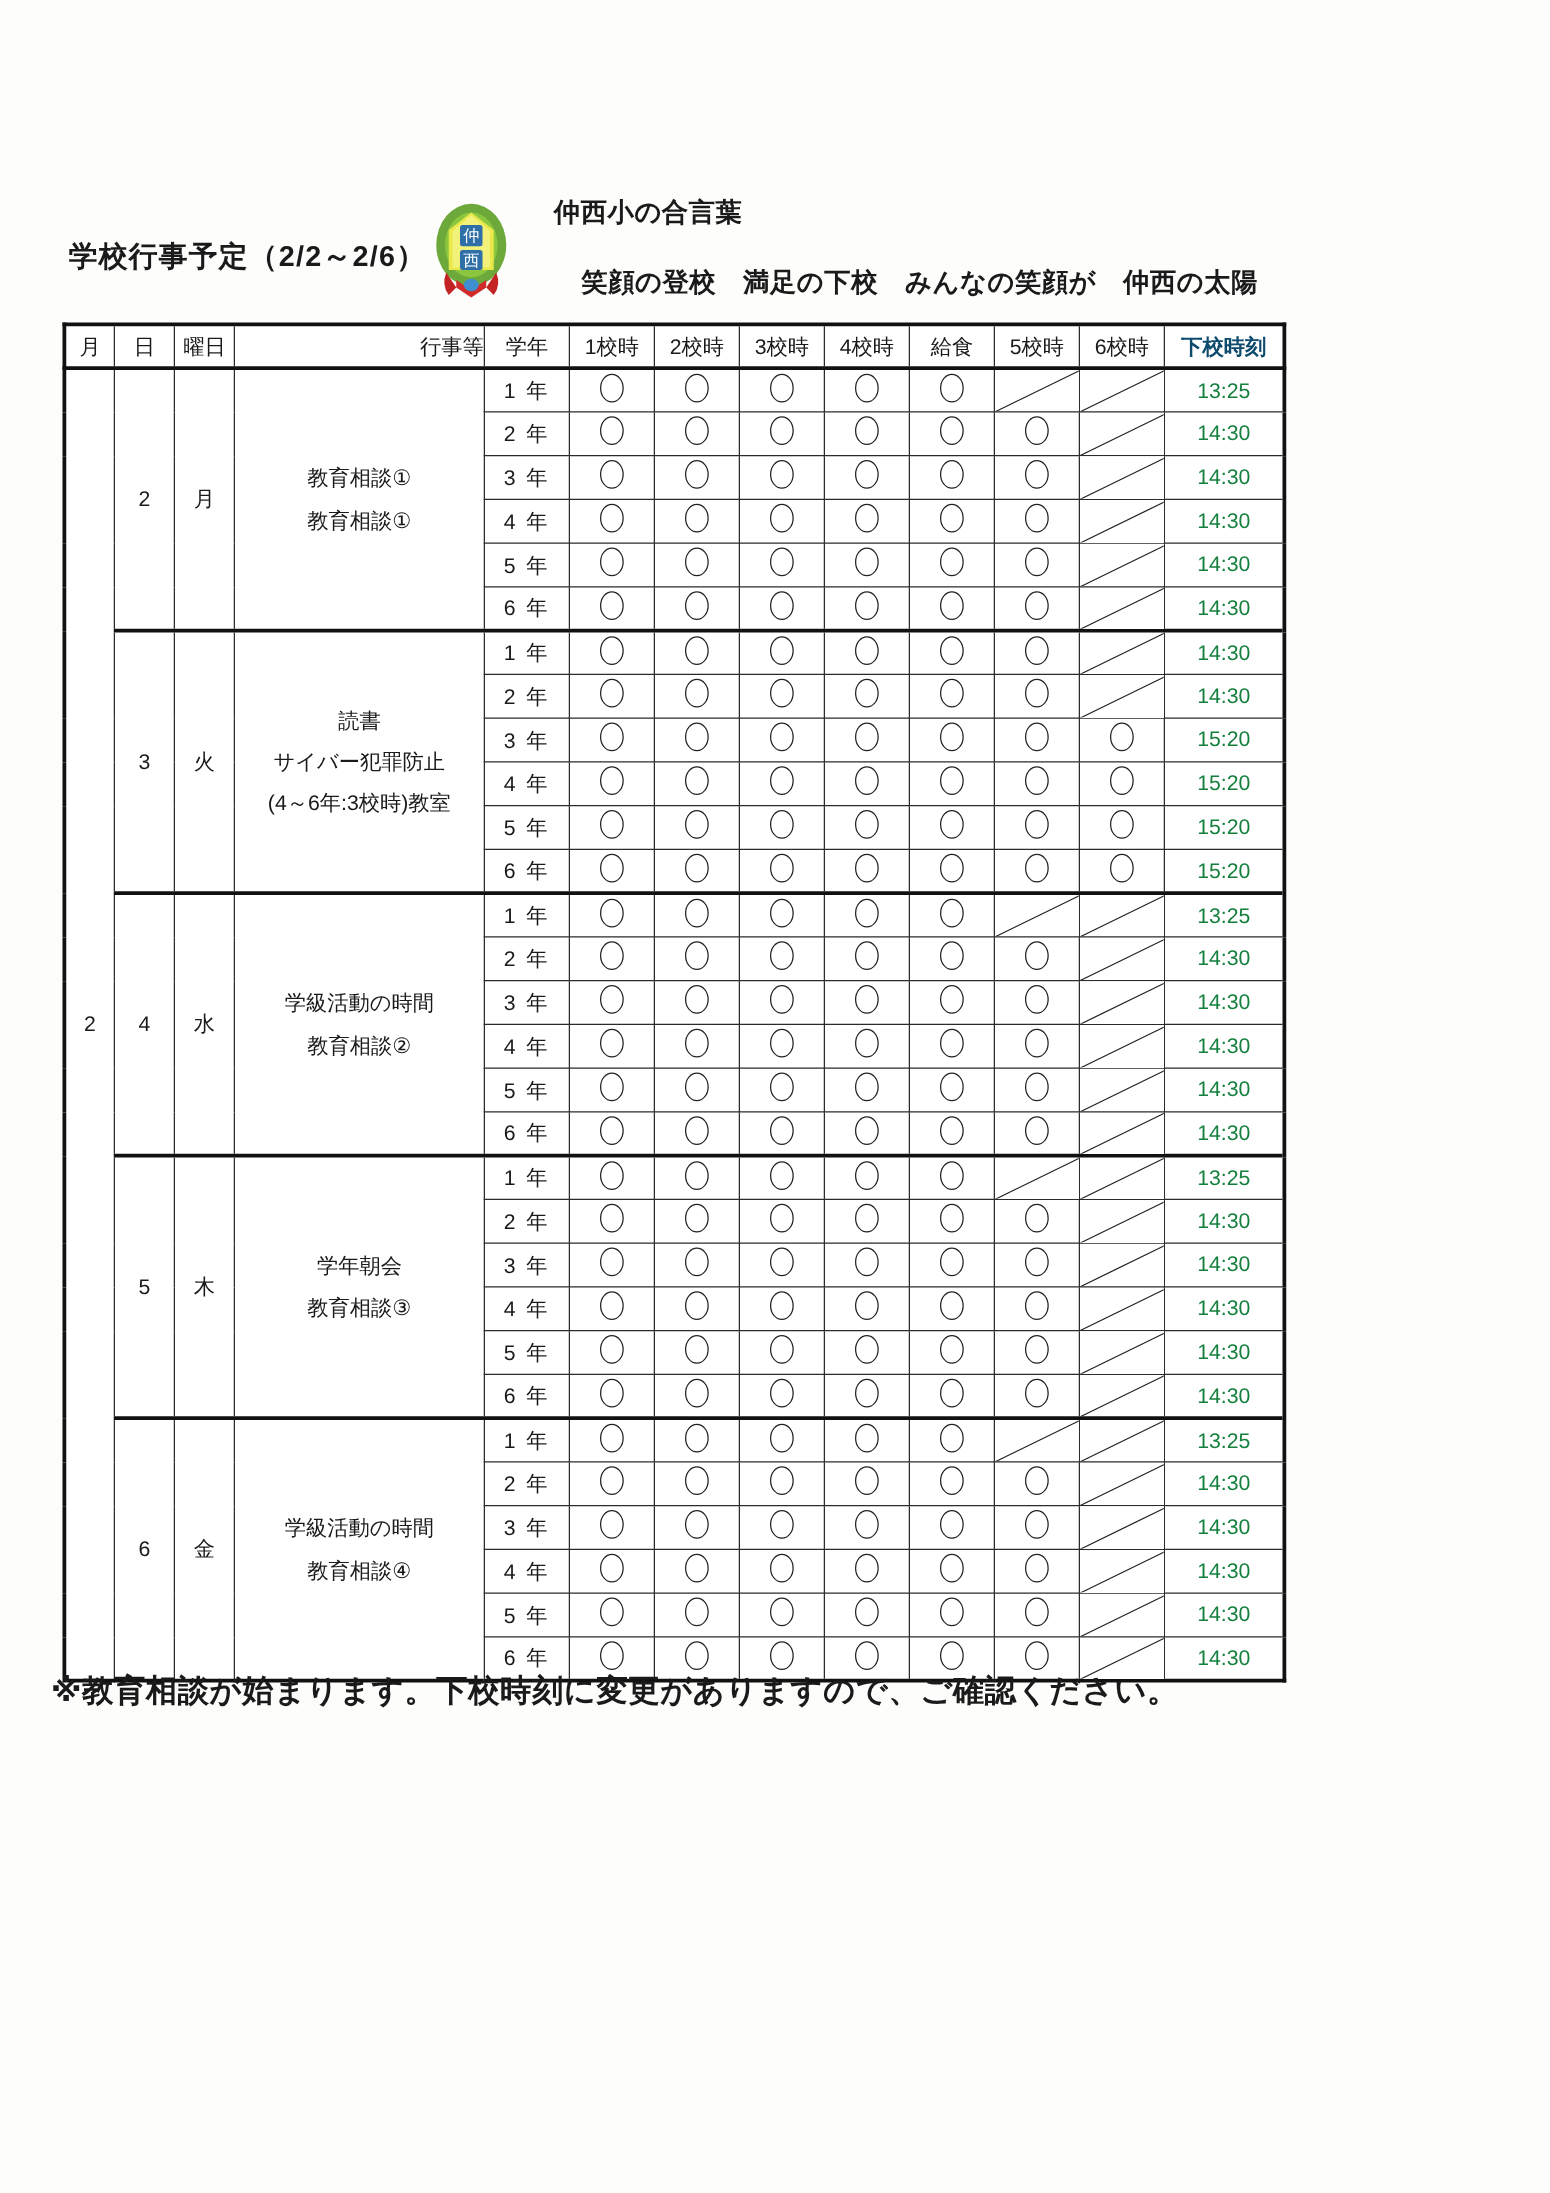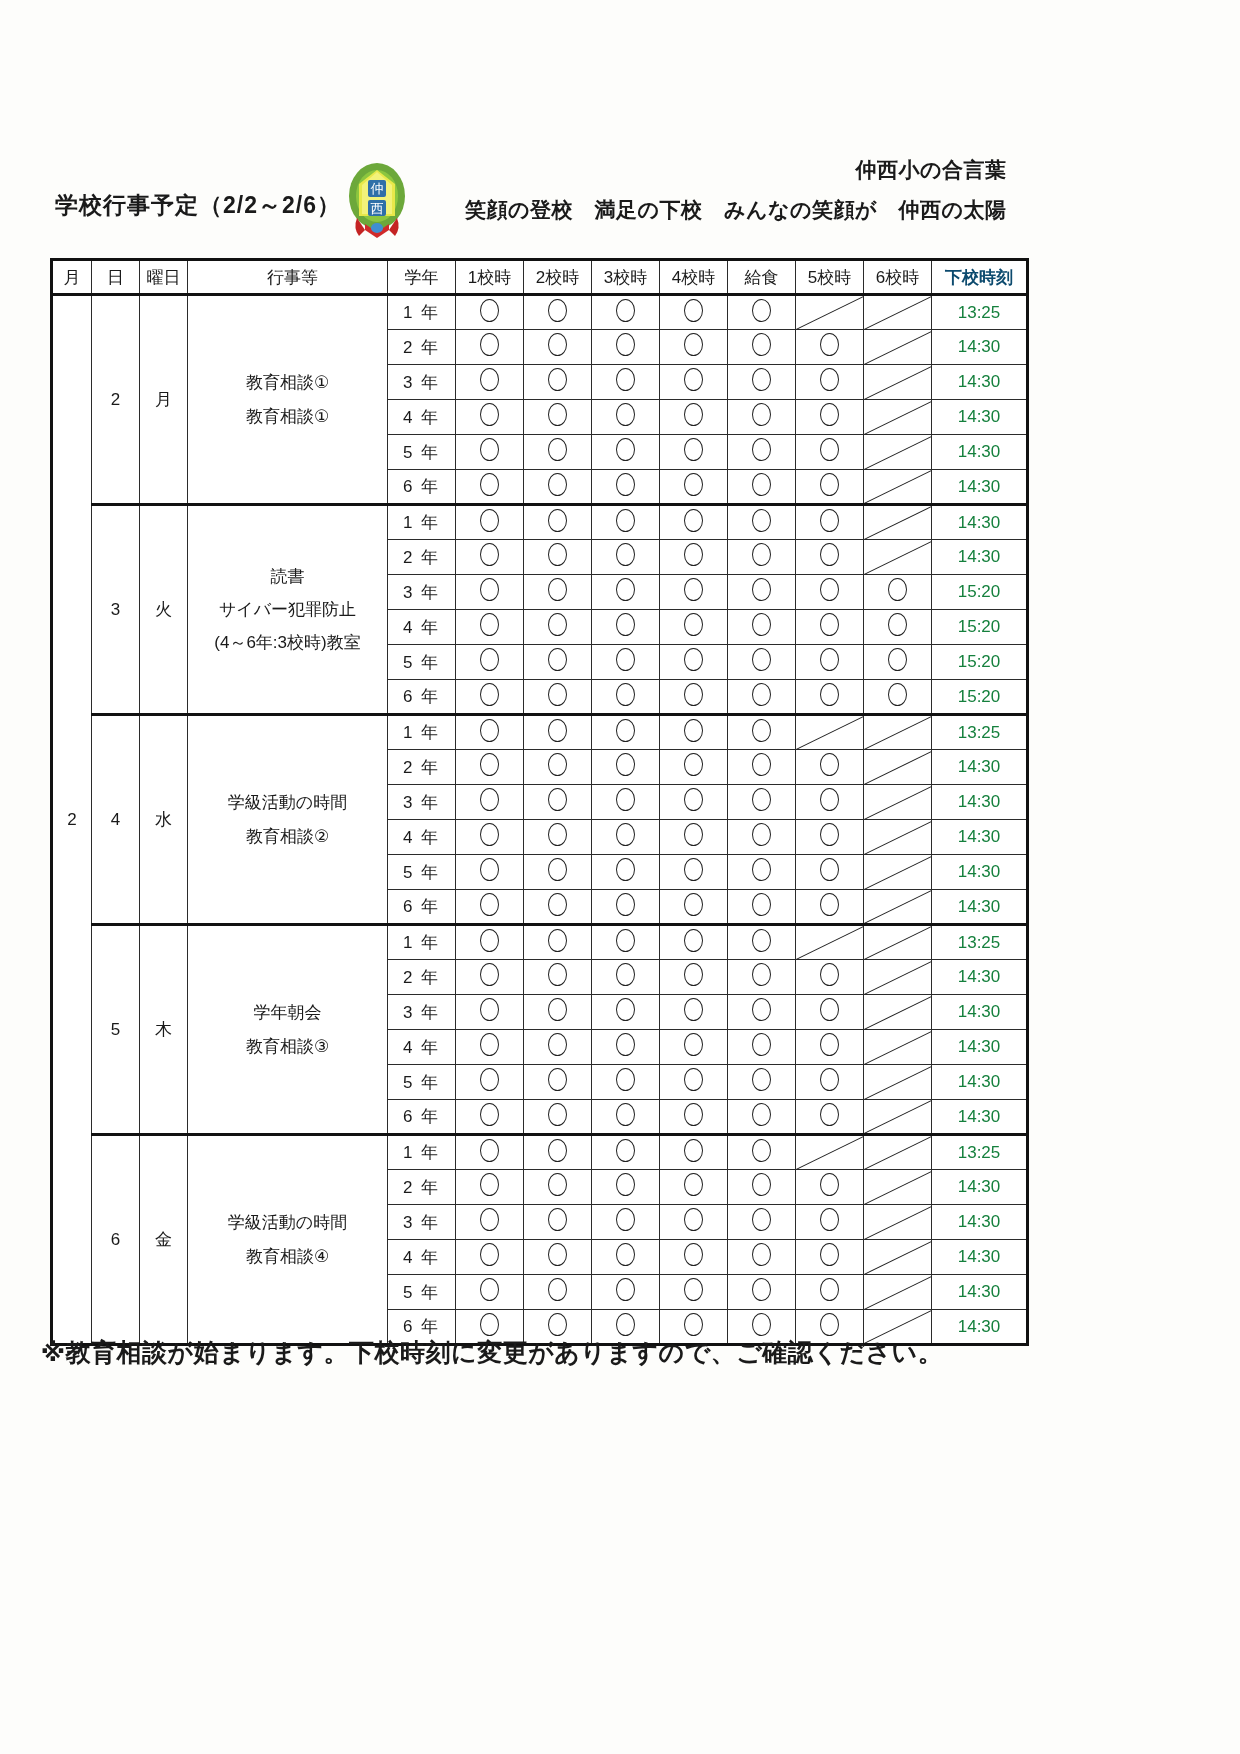--- a/index.html
+++ b/index.html
@@ -17,22 +17,22 @@
   
   .header { position:absolute; left:0; top:150px; width:1240px; height:110px; }
   .doc-title {
     position:absolute; left:55px; top:40px;
     font-size:23px; font-weight:bold; letter-spacing:1px;
     white-space:nowrap;
   }
   .crest { position:absolute; left:343px; top:8px; width:68px; height:86px; }
 
   .motto-block { position:absolute; left:443px; top:6px; }
-  .motto-title { font-size:21px; font-weight:bold; letter-spacing:0.5px; white-space:nowrap;text-align:right; }
-  .motto-line { font-size:21px; font-weight:bold; margin-top:12px; margin-left:22px; letter-spacing:0.5px; white-space:nowrap; }
+  .motto-title { font-size:21px; font-weight:bold; letter-spacing:0.5px; white-space:nowrap; }
+  .motto-line { font-size:21px; font-weight:bold; margin-top:28px; margin-left:22px; letter-spacing:0.5px; white-space:nowrap; }
 
   
   .tbl-wrap { position:absolute; left:50px; top:258px; width:962px; }
   table.sched { border-collapse:collapse; width:962px; table-layout:fixed; background:#fff; }
   table.sched td, table.sched th {
     border:1px solid #2b2b2b;
     font-weight:normal;
     font-size:17px;
     text-align:center;
     vertical-align:middle;
@@ -43,21 +43,21 @@
   
   col.c-month { width:40px; }
   col.c-day   { width:48px; }
   col.c-dow   { width:48px; }
   col.c-event { width:200px; }
   col.c-grade { width:68px; }
   col.c-per   { width:68px; }
   col.c-time  { width:96px; }
 
   thead td { height:36px; font-size:17px; }
-  thead td.hd-event { text-align:center; padding-left:10px; }
+  thead td.hd-event { text-align:right; padding-left:10px; }
   thead td.hd-time { color:#0c4a6e; font-weight:bold; }
 
   
   .thickall { border:3px solid #111 !important; }
   td.vb-left  { border-left:3px solid #111 !important; }
   td.vb-right { border-right:3px solid #111 !important; }
   tr.blockstart > td { border-top:3px solid #111 !important; }
   tr.headrow > td { border-top:3px solid #111 !important; border-bottom:3px solid #111 !important; }
   tr.lastrow > td { border-bottom:3px solid #111 !important; }
 

